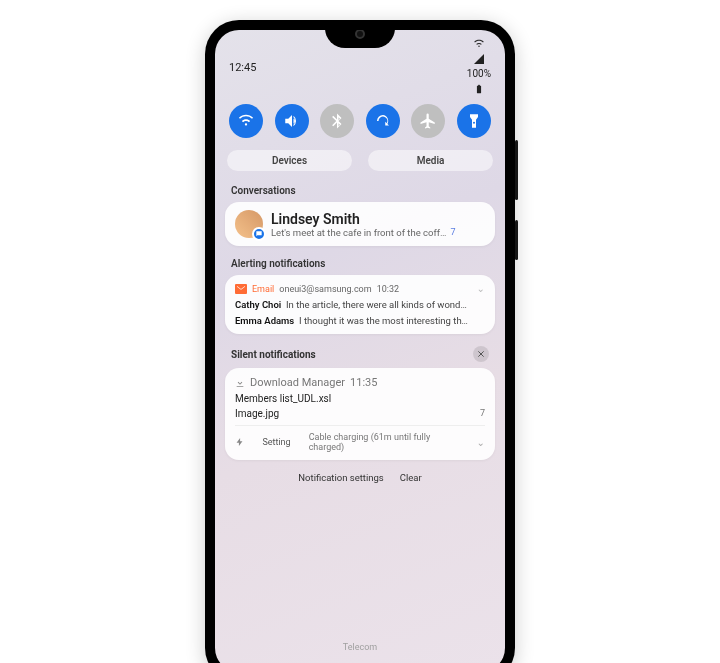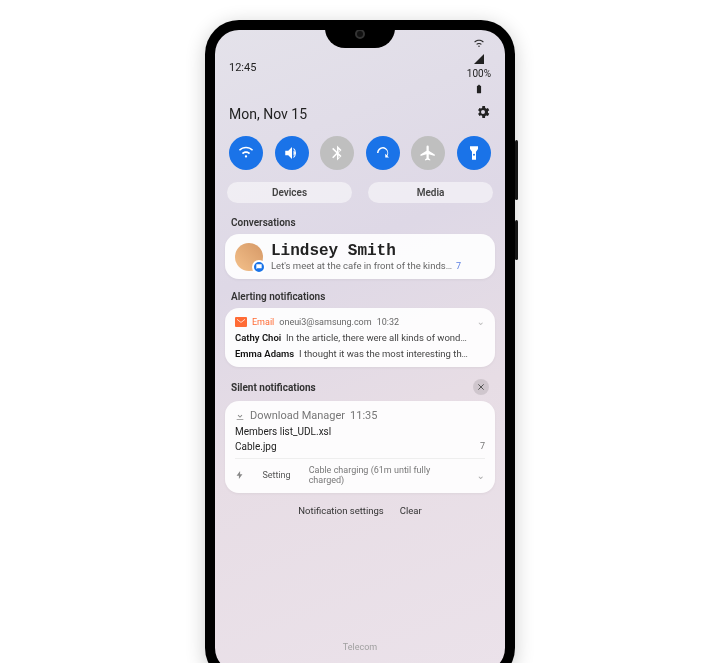--- a/index.html
+++ b/index.html
@@ -123,21 +123,21 @@
     right: -3px; bottom: -3px;
     width: 14px; height: 14px;
     background: #1a73e8;
     border: 2px solid #fff;
     border-radius: 50%;
     display: flex; justify-content: center; align-items: center;
     color: #fff;
     font-size: 8px;
   }
   .conv-text { flex: 1; min-width: 0; }
-  .conv-title { font-size: 16px; font-weight: 600; color: #222; font-family: Liberation Mono, monospace; }
+  .conv-title { font-size: 14px; font-weight: 600; color: #222; }
   .conv-body { font-size: 9.5px; color: #666; white-space: nowrap; overflow: hidden; text-overflow: ellipsis;}
   .conv-count { font-size: 9px; color: #5b7fe2; margin-left: 4px; }
 
   .alert-header { display: flex; justify-content: space-between; align-items: center; }
   .alert-left { display: flex; align-items: center; gap: 5px; font-size: 9px; color: #666; }
   .mail-icon { width: 12px; height: 10px; background: #ff6b35; border-radius: 1px; display:inline-flex;justify-content:center;align-items:center;color:#fff;}
   .alert-line { font-size: 9.5px; color: #444; white-space: nowrap; overflow: hidden; text-overflow: ellipsis; margin-top: 5px;}
   .alert-line b { color: #111; font-weight: 600; }
   .silent-header { display: flex; justify-content: space-between; align-items: center; padding: 6px 16px 4px;}
   .silent-header .label { font-size: 10px; color: #333; font-weight: bold; }
@@ -207,28 +207,20 @@
             <path fill="#222" d="M2 22h20V2L2 22z"></path>
           </svg>
         <span style="font-size:10px;">100%</span>
         <svg viewBox="0 0 24 24" style="width:10px;height:14px;">
             <rect x="7" y="4" width="10" height="18" rx="1" fill="#222"></rect>
             <rect x="10" y="2" width="4" height="3" fill="#222"></rect>
           </svg>
       </span>
     </div>
 
-    <div class="date-row">
-      <span class="date">Mon, Nov 15</span>
-      <span>
-        <svg width="16" height="16" viewBox="0 0 24 24">
-            <path fill="#222" d="M19.4 13a7.5 7.5 0 000-2l2-1.6-2-3.4-2.4 1a7.6 7.6 0 00-1.7-1L15 3h-4l-.3 2.9a7.6 7.6 0 00-1.7 1l-2.4-1-2 3.4L6.6 11a7.5 7.5 0 000 2l-2 1.6 2 3.4 2.4-1a7.6 7.6 0 001.7 1L11 21h4l.3-2.9a7.6 7.6 0 001.7-1l2.4 1 2-3.4-2-1.6zM12 15a3 3 0 110-6 3 3 0 010 6z"></path>
-          </svg>
-      </span>
-    </div>
 
     <div class="qs-grid">
       <span class="qs-btn qs-on">
           <svg width="18" height="18" viewBox="0 0 24 24">
             <path fill="#fff" d="M12 18c.8 0 1.5-.7 1.5-1.5S12.8 15 12 15s-1.5.7-1.5 1.5S11.2 18 12 18zm-4-4.5c2.2-2.2 5.8-2.2 8 0l1.5-1.5c-3-3-8-3-11 0L8 13.5zM4 9c4.4-4.4 11.6-4.4 16 0l1.5-1.5C16.3 2.3 7.7 2.3 2.5 7.5L4 9z"></path>
           </svg>
         </span>
       <span class="qs-btn qs-on">
           <svg width="18" height="18" viewBox="0 0 24 24">
             <path fill="#fff" d="M3 9v6h4l5 5V4L7 9H3zm13 3a4 4 0 00-2-3.5v7A4 4 0 0016 12zm-2-7v2a7 7 0 010 10v2a9 9 0 000-14z"></path>
@@ -266,21 +258,21 @@
       <div class="avatar">
         <div class="avatar-badge">
           <svg width="8" height="8" viewBox="0 0 24 24">
               <path fill="#fff" d="M4 4h16v12H7l-3 3V4z"></path>
             </svg>
         </div>
       </div>
       <div class="conv-text">
         <div class="conv-title">Lindsey Smith</div>
         <div style="display:flex;align-items:center;">
-          <div class="conv-body">Let's meet at the cafe in front of the kinds…</div>
+          <div class="conv-body">Let's meet at the cafe in front of the coff…</div>
           <div class="conv-count">7</div>
         </div>
       </div>
     </div>
 
     <div class="section-header">Alerting notifications</div>
     <div class="card">
       <div class="alert-header">
         <div class="alert-left">
           <span class="mail-icon">
@@ -311,21 +303,21 @@
         <svg width="10" height="10" viewBox="0 0 24 24">
             <path fill="#888" d="M12 3v10l4-4 1.5 1.5L12 16l-5.5-5.5L8 9l4 4V3h0zM4 19h16v2H4v-2z"></path>
           </svg>
         <span>Download Manager</span>
         <span>11:35</span>
       </div>
       <div class="dl-line">
           <span>Members list_UDL.xsl</span>
         </div>
       <div class="dl-line">
-          <span>Cable.jpg</span>
+          <span>Image.jpg</span>
           <span class="count">7</span>
         </div>
       <div class="setting-row">
         <svg width="10" height="10" viewBox="0 0 24 24">
             <path fill="#888" d="M13 2L4 14h6v8l9-12h-6V2z"></path>
           </svg>
         <span>Setting</span>
         <span style="color:#777;">Cable charging (61m until fully charged)</span>
         <span class="chev chevron">⌄</span>
       </div>

